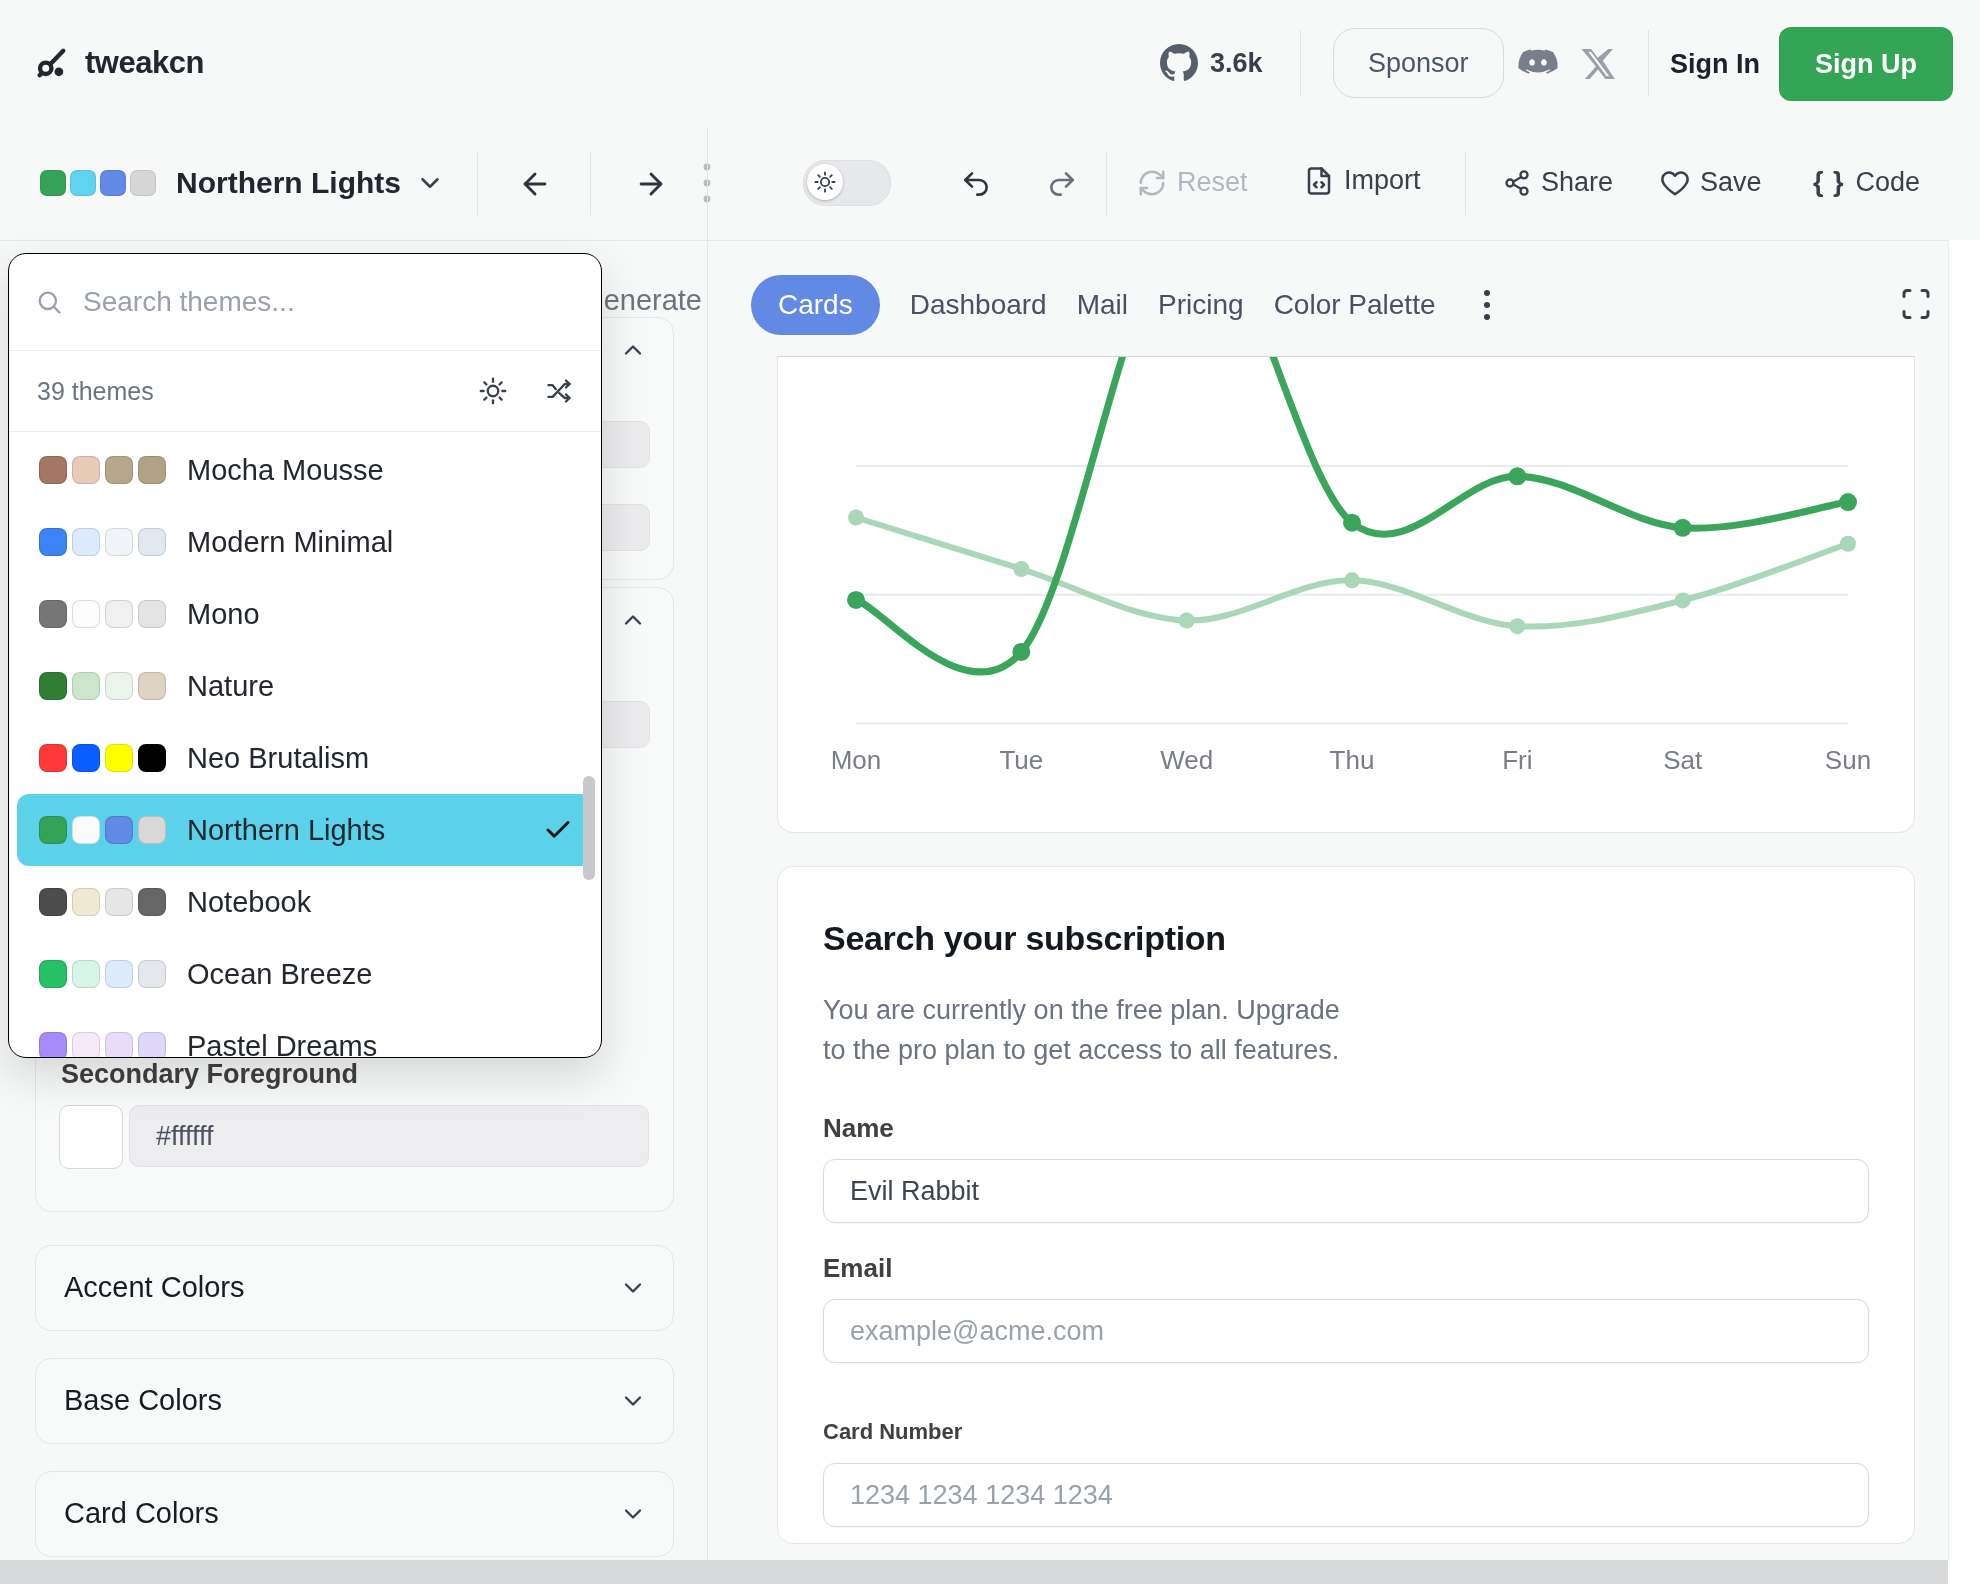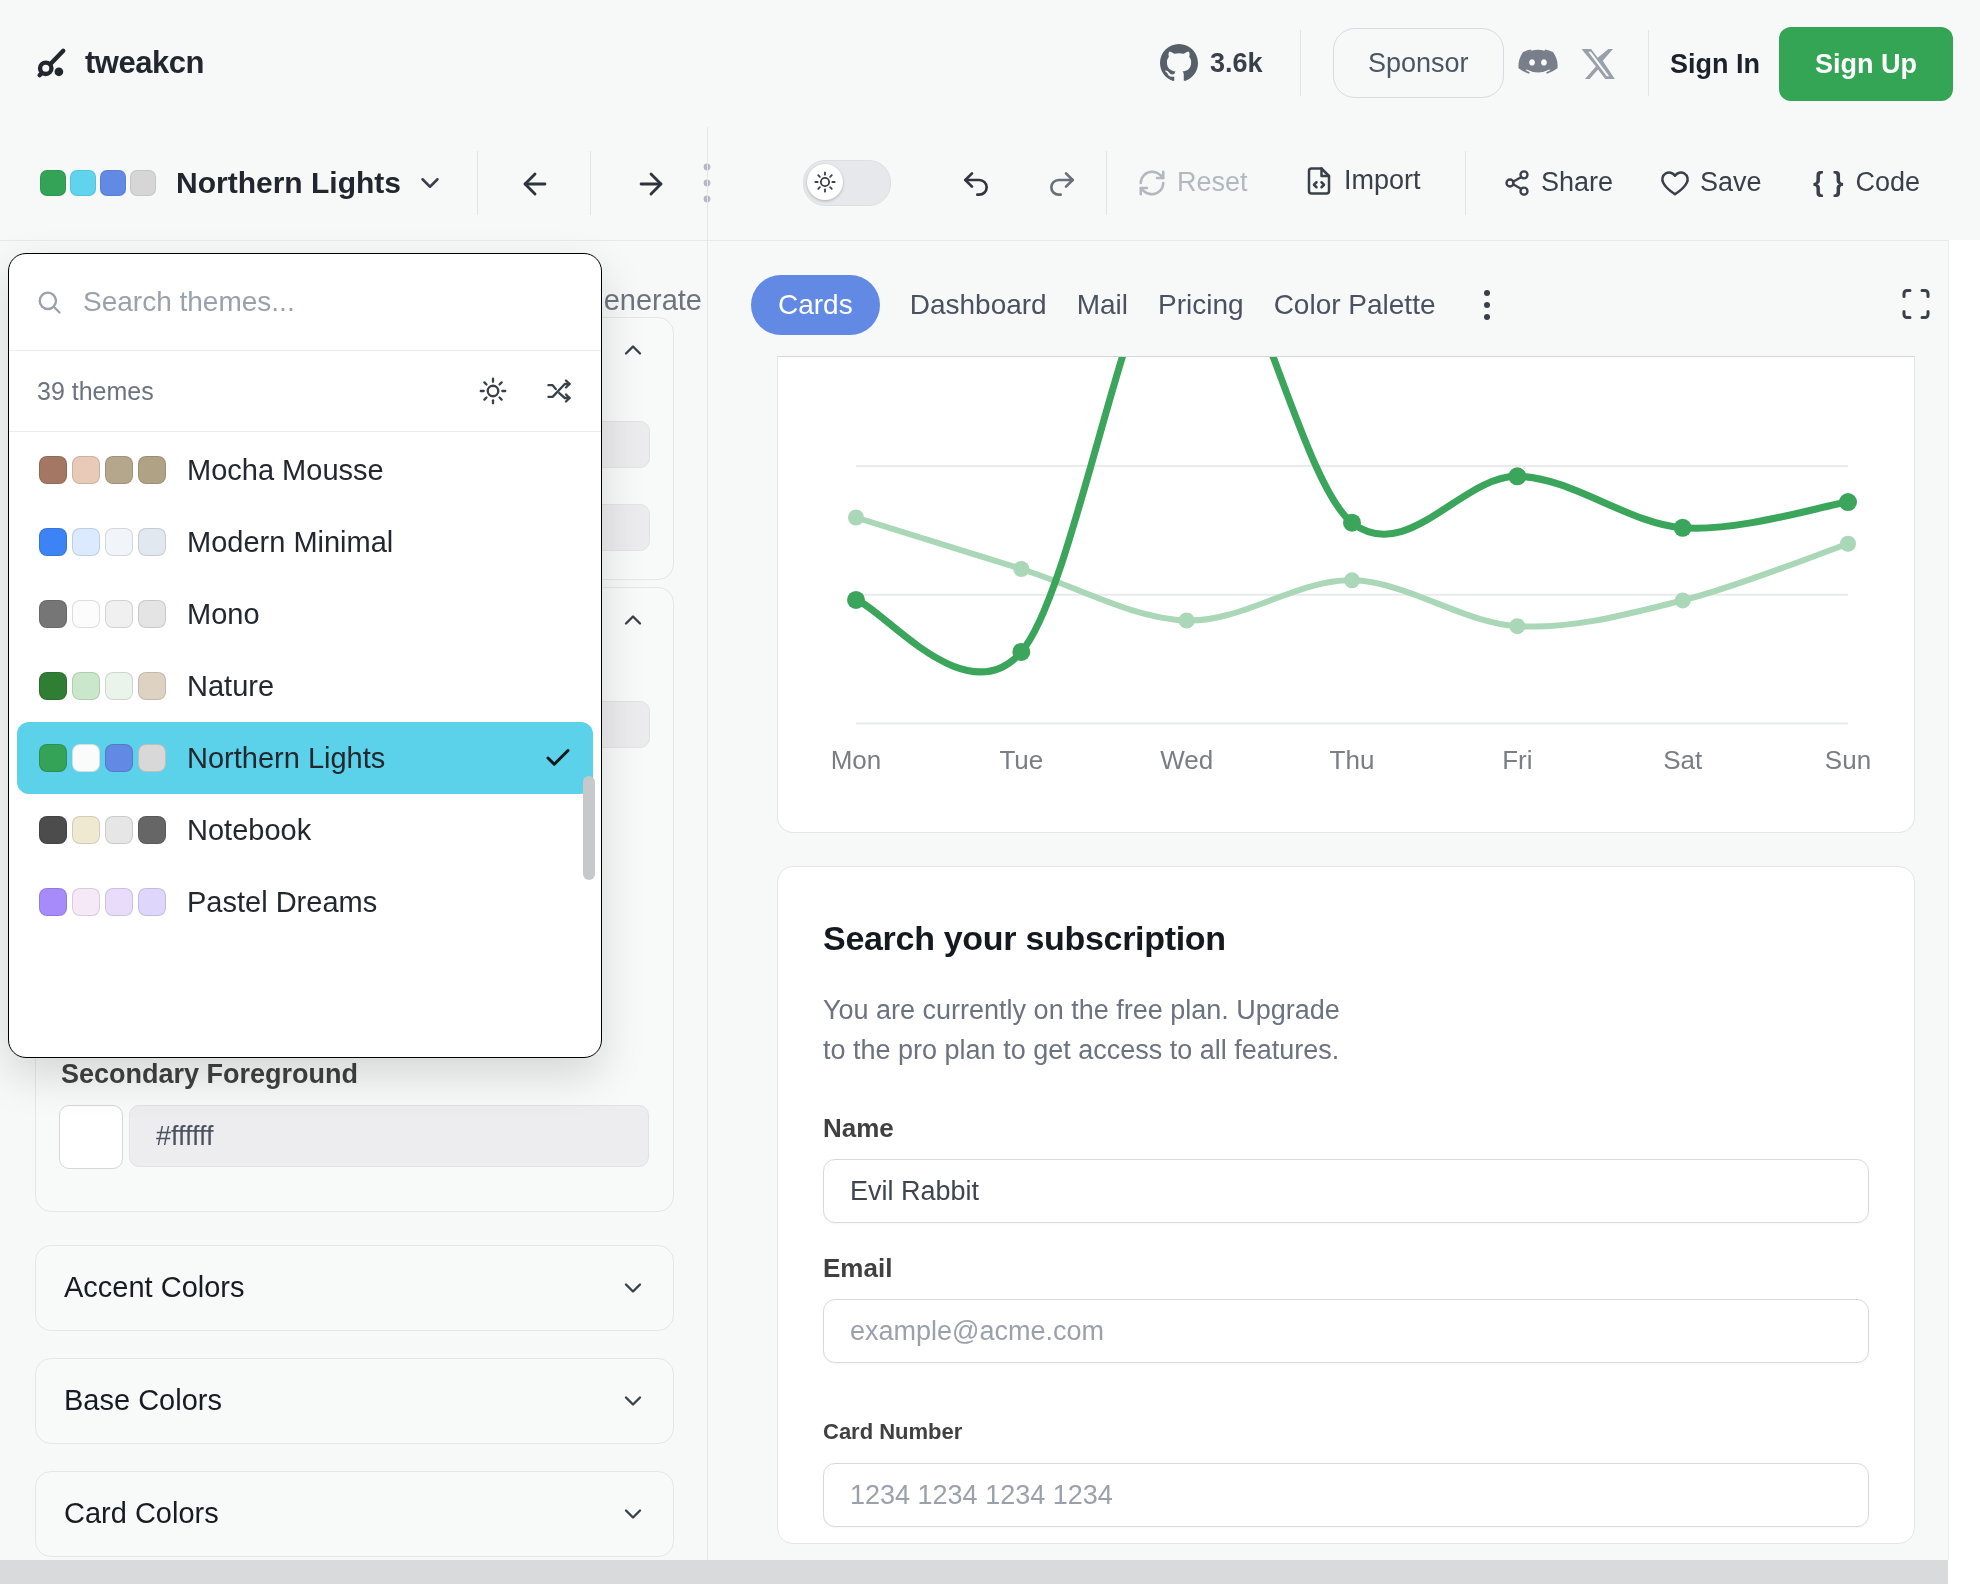--- a/index.html
+++ b/index.html
@@ -341,38 +341,52 @@
         <span class="sw" style="background: rgb(228, 228, 228);"></span>
         <span class="nm">Mono</span>
       </div>
       <div class="theme-row">
         <span class="sw" style="background: rgb(47, 126, 51);"></span>
         <span class="sw" style="background: rgb(203, 231, 203);"></span>
         <span class="sw" style="background: rgb(234, 244, 234);"></span>
         <span class="sw" style="background: rgb(222, 211, 194);"></span>
         <span class="nm">Nature</span>
       </div>
+      <div class="theme-row">
+        <span class="sw" style="background: rgb(255, 56, 56);"></span>
+        <span class="sw" style="background: rgb(10, 94, 255);"></span>
+        <span class="sw" style="background: rgb(255, 255, 0);"></span>
+        <span class="sw" style="background: rgb(0, 0, 0);"></span>
+        <span class="nm">Neo Brutalism</span>
+      </div>
       <div class="theme-row sel">
         <span class="sw" style="background: rgb(53, 163, 87);"></span>
         <span class="sw" style="background: rgb(250, 252, 251);"></span>
         <span class="sw" style="background: rgb(98, 137, 227);"></span>
         <span class="sw" style="background: rgb(216, 216, 216);"></span>
         <span class="nm">Northern Lights</span>
         <span class="chk">
           <svg width="30" height="30" viewBox="0 0 24 24" fill="none" stroke="#15181d" stroke-width="2.4" stroke-linecap="round" stroke-linejoin="round">
             <polyline points="20 6 9 17 4 12"></polyline>
           </svg>
         </span>
       </div>
       <div class="theme-row">
         <span class="sw" style="background: rgb(76, 76, 76);"></span>
         <span class="sw" style="background: rgb(240, 233, 209);"></span>
         <span class="sw" style="background: rgb(230, 230, 230);"></span>
         <span class="sw" style="background: rgb(102, 102, 102);"></span>
         <span class="nm">Notebook</span>
+      </div>
+      <div class="theme-row">
+        <span class="sw" style="background: rgb(38, 192, 101);"></span>
+        <span class="sw" style="background: rgb(214, 245, 230);"></span>
+        <span class="sw" style="background: rgb(220, 235, 251);"></span>
+        <span class="sw" style="background: rgb(228, 231, 235);"></span>
+        <span class="nm">Ocean Breeze</span>
       </div>
       <div class="theme-row">
         <span class="sw" style="background: rgb(167, 139, 250);"></span>
         <span class="sw" style="background: rgb(245, 233, 247);"></span>
         <span class="sw" style="background: rgb(233, 220, 251);"></span>
         <span class="sw" style="background: rgb(222, 215, 251);"></span>
         <span class="nm">Pastel Dreams</span>
       </div>
     </div>
   <div id="dd-thumb"></div>

